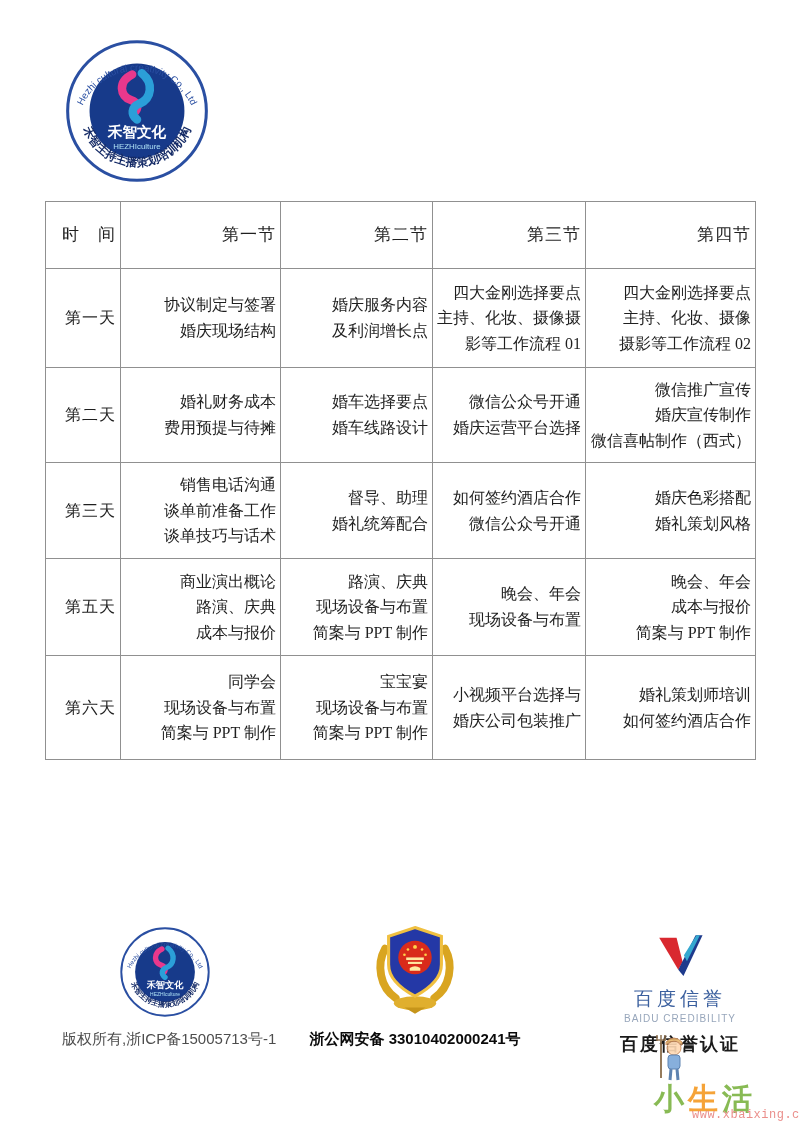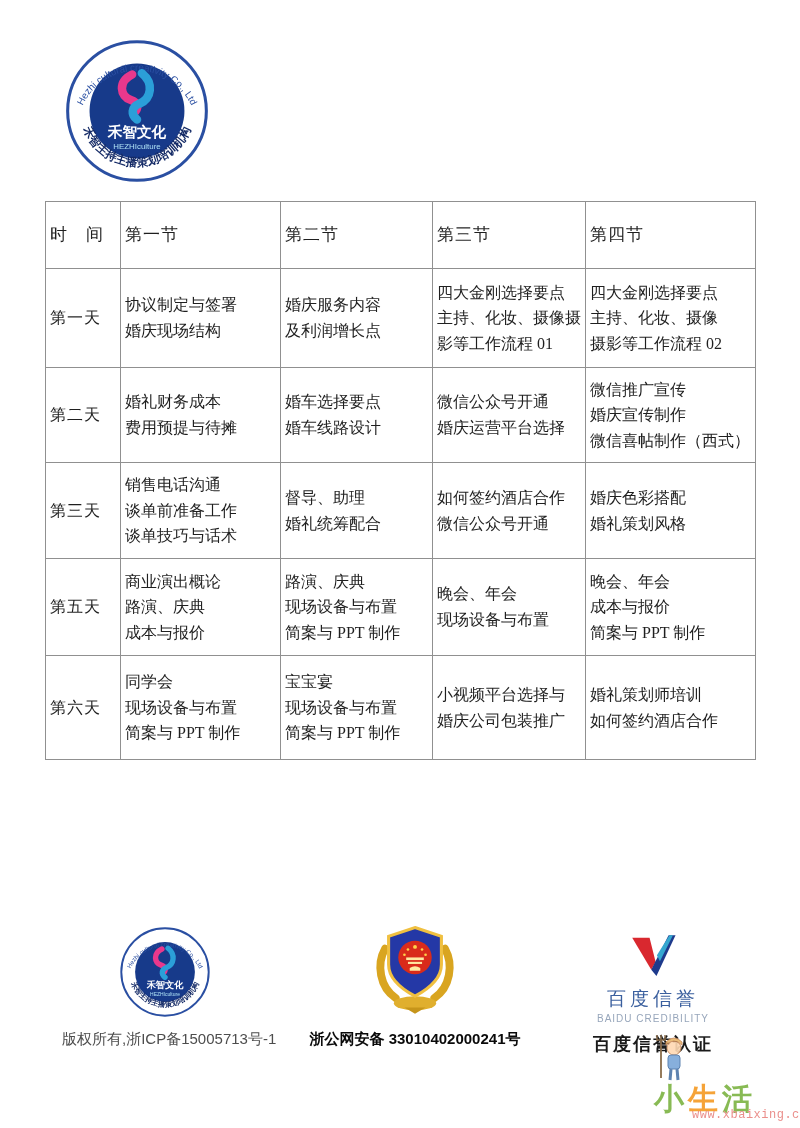--- a/index.html
+++ b/index.html
@@ -19,31 +19,31 @@
     letter-spacing:3px; font-family:"Liberation Serif","DejaVu Serif",serif;
     white-space:nowrap;
   }
 
   
   .schedule-wrap { position:absolute; left:45px; top:201px; width:710px; }
   table.schedule { border-collapse:collapse; table-layout:fixed; width:710px; }
   table.schedule td, table.schedule th {
     border:1px solid #909090; background:#ffffff;
     font-weight:normal; font-size:16px; color:#1f1f1f;
-    text-align:left; vertical-align:middle;
+    text-align:right; vertical-align:middle;
     white-space:pre-line; line-height:1.6; padding:2px 4px;
   }
   table.schedule th { font-size:17px; letter-spacing:1px; }
   td.day-cell { vertical-align:top; padding-top:24px; font-size:17px; letter-spacing:1px; }
 
   
   .footer-block { position:absolute; text-align:center; }
   .fb-left   { left:62px;  top:926px; width:206px; }
   .fb-center { left:300px; top:922px; width:230px; }
-  .fb-right  { left:571px; top:930px; width:164px; }
+  .fb-right  { left:598px; top:930px; width:164px; }
   .footer-logo { width:92px; height:92px; display:inline-block; }
   .badge-svg { width:88px; height:92px; display:inline-block; }
   .icp-text {
     margin-top:8px; font-size:15px; color:#4d4d4d;
     font-family:"Liberation Sans","DejaVu Sans",sans-serif; white-space:nowrap;
   }
   .police-text {
     margin-top:12px; font-size:15px; font-weight:bold; color:#0a0a0a;
     font-family:"Liberation Sans","DejaVu Sans",sans-serif; white-space:nowrap;
   }

